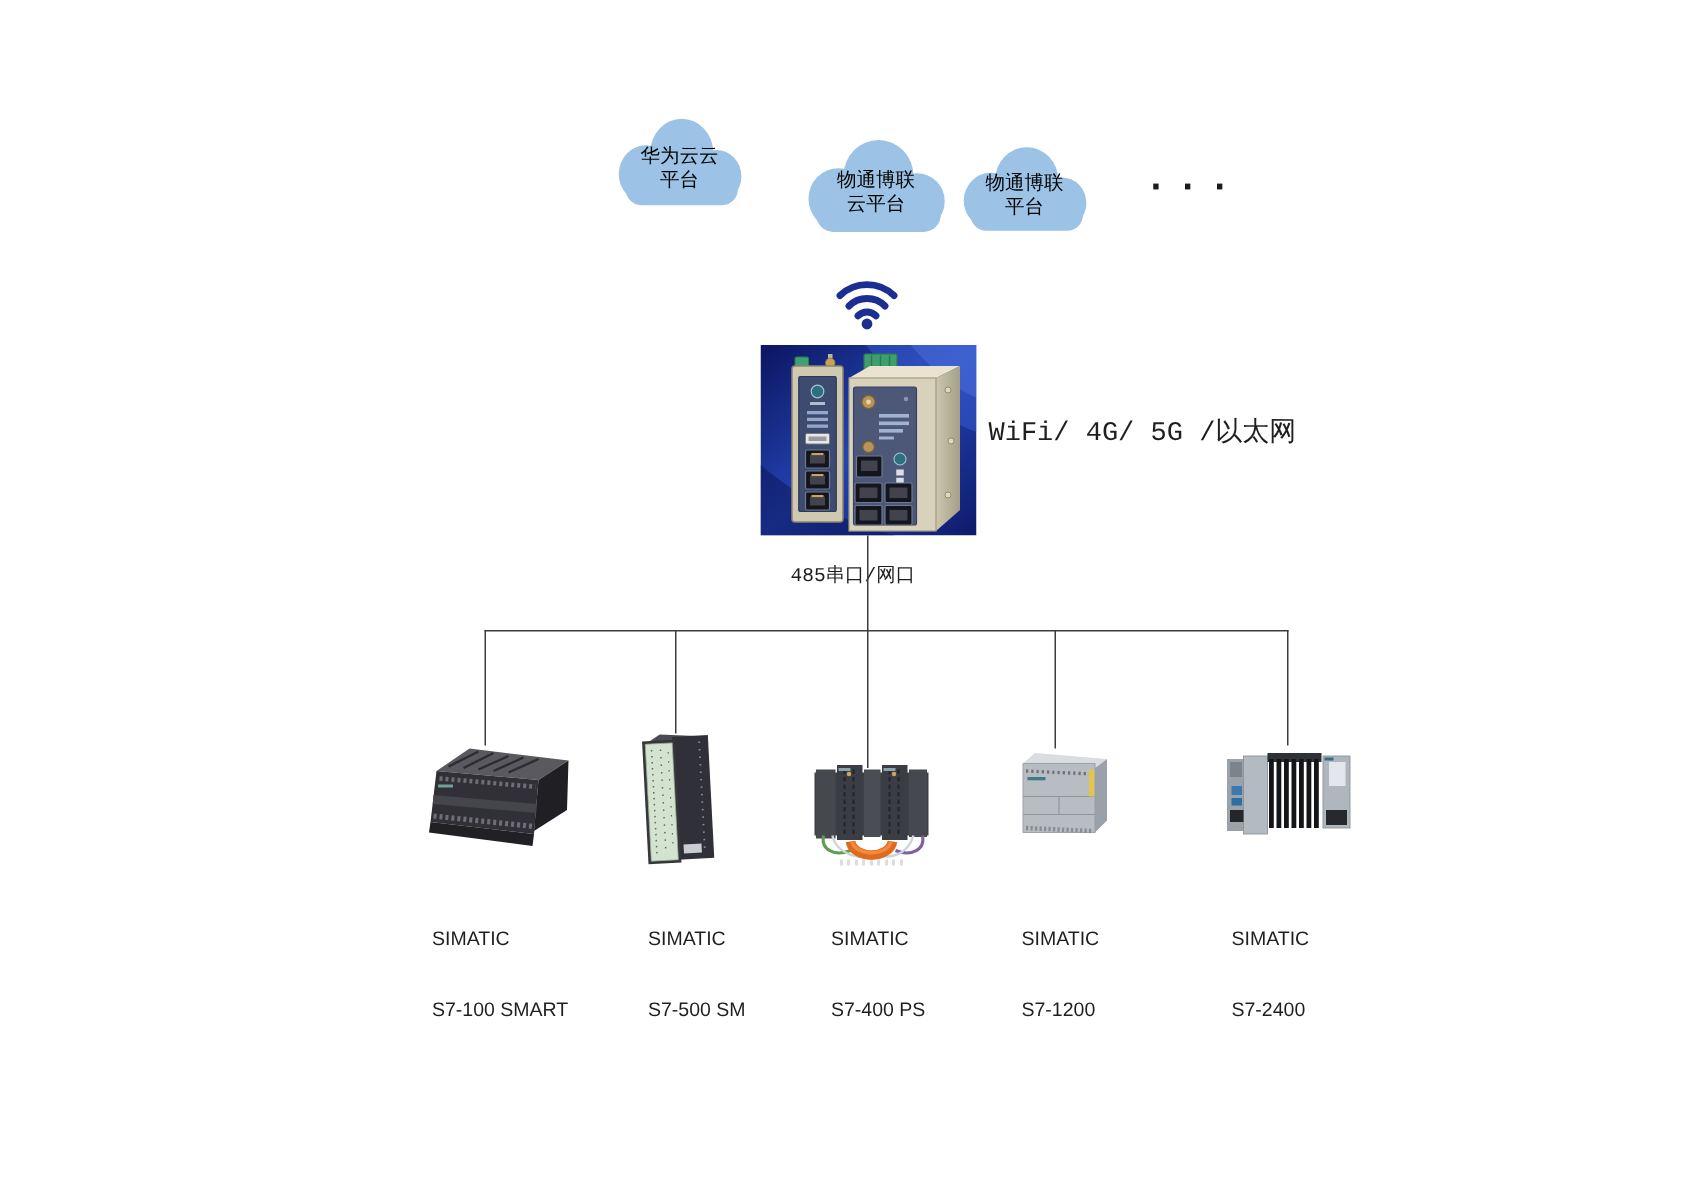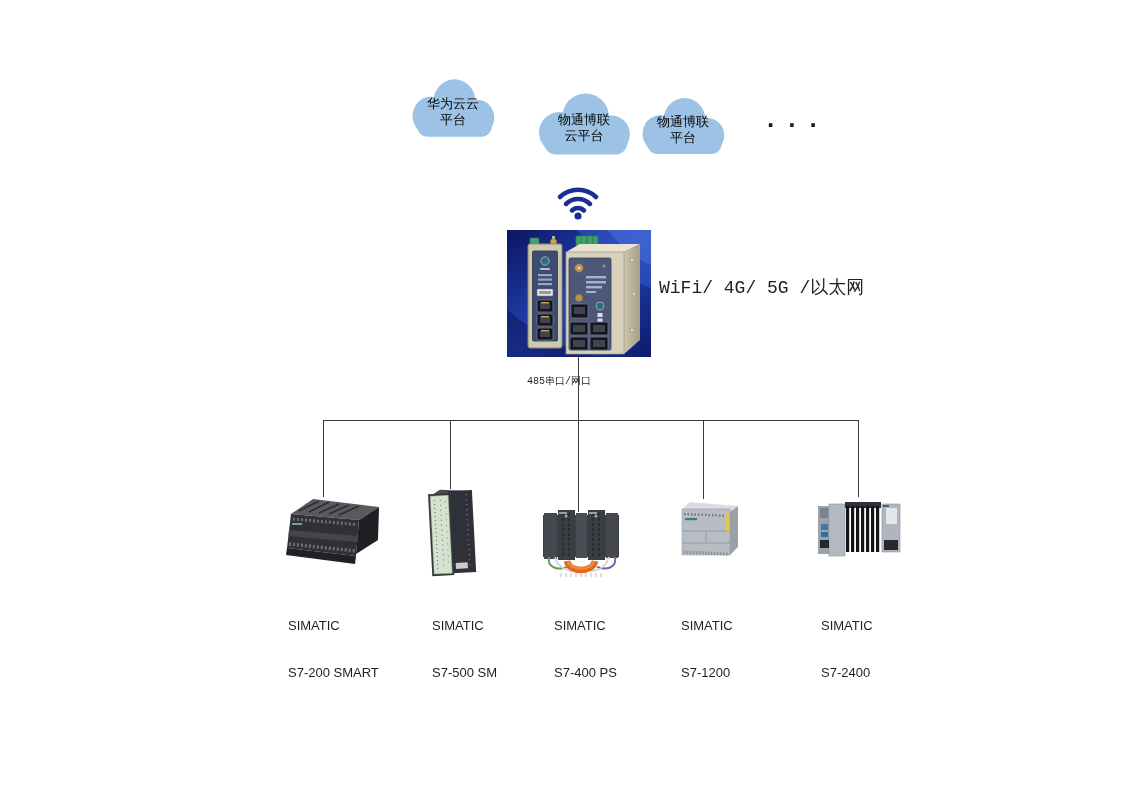--- a/index.html
+++ b/index.html
@@ -32,21 +32,21 @@
   
   #wifi-icon{position:absolute;left:556px;top:180px;width:44px;height:40px;}
   
   #gateway-photo{position:absolute;left:507px;top:230px;width:144px;height:127px;}
   
   .mono-label{
     position:absolute;font-family:"Liberation Mono",monospace;
     color:var(--label-color);white-space:pre;
   }
   #uplink-label{left:659px;top:275px;font-size:18px;}
-  #downlink-label{left:527px;top:374px;font-size:10px;}
+  #downlink-label{left:527px;top:374px;font-size:13px;}
   
   .vline,.hline{position:absolute;background:var(--line-color);}
   .vline{width:1px;}
   .hline{height:1px;}
   #line-gw-down{left:578px;top:357px;height:63px;}
   #line-bus{left:323px;top:420px;width:536px;}
   #drop-1{left:323px;top:420px;height:77px;}
   #drop-2{left:450px;top:420px;height:69px;}
   #drop-3{left:578px;top:420px;height:92px;}
   #drop-4{left:703px;top:420px;height:79px;}
@@ -304,21 +304,21 @@
     <rect x="66" y="10" width="18" height="48" fill="#b0b6bd" stroke="#8d939b" stroke-width="0.6"></rect>
     <rect x="70" y="14" width="11" height="16" fill="#e3e6ea"></rect>
     <rect x="68" y="46" width="14" height="10" fill="#26292e"></rect>
     <rect x="67" y="11" width="6" height="2" fill="#2f6f7f"></rect>
   </svg>
 
   <div id="watermark-smudge"></div>
 
   <div class="plc-label" id="plc-label-1">
     <div>SIMATIC</div>
-    <div>S7-200 SMART</div>
+    <div>S7-100 SMART</div>
   </div>
   <div class="plc-label" id="plc-label-2">
     <div>SIMATIC</div>
     <div>S7-500 SM</div>
   </div>
   <div class="plc-label" id="plc-label-3">
     <div>SIMATIC</div>
     <div>S7-400 PS</div>
   </div>
   <div class="plc-label" id="plc-label-4">

